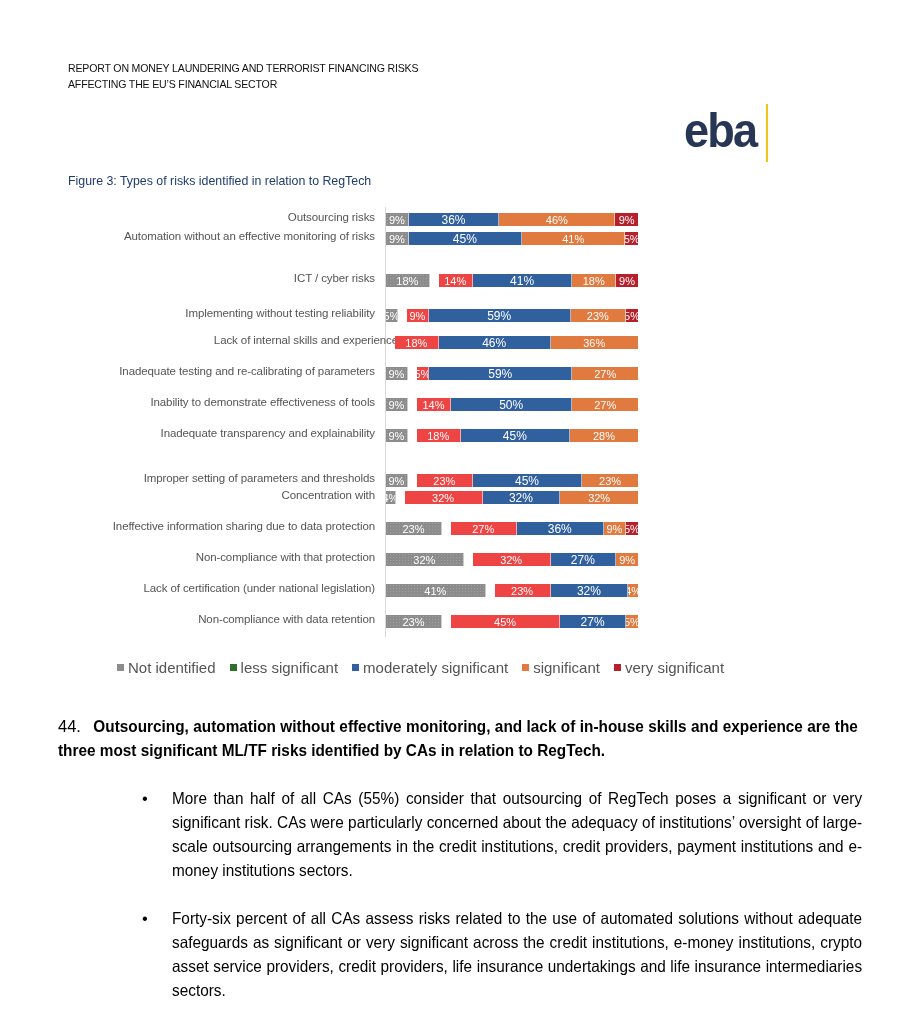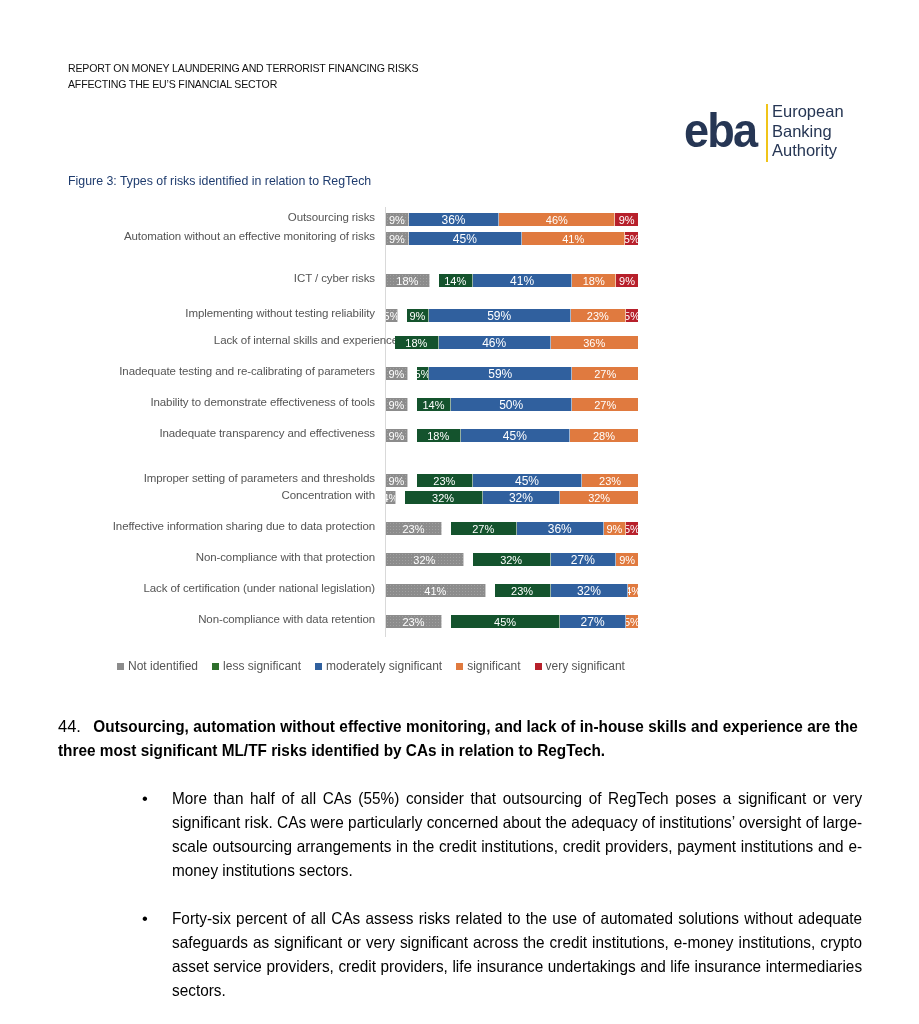--- a/index.html
+++ b/index.html
@@ -17,26 +17,26 @@
   .fig-caption { position: absolute; left: 68px; top: 173px; font-size: 13px; color: #1f3c6e; white-space: nowrap; transform: scaleX(0.95); transform-origin: left top; }
 
   .chart { position: absolute; left: 0; top: 0; }
   .axis-line { position: absolute; left: 385px; top: 207px; width: 1px; height: 430px; background: #d9d9d9; }
   .row { position: absolute; left: 0; width: 919px; height: 31px; }
   .row-label { position: absolute; right: calc(919px - 375px); top: 4px; font-size: 11.5px; color: #555; white-space: nowrap; text-align: right; letter-spacing: -0.1px; }
   .bar { position: absolute; left: 386px; top: 6px; width: 252px; height: 13px; display: flex; }
   .seg { height: 13px; display: flex; align-items: center; justify-content: center; color: #fff; font-size: 11px; overflow: hidden; white-space: nowrap; box-sizing: border-box; border-right: 1px solid rgba(255,255,255,0.55); }
   .seg:last-child { border-right: none; }
   .seg.c0 { background: #8c8c8c; background-image: radial-gradient(rgba(255,255,255,0.18) 0.6px, transparent 0.8px); background-size: 3px 3px; }
-  .seg.c1 { background: #14532d; margin-left: 9px; }
+  .seg.c1 { background: #ef4444; margin-left: 9px; }
   .seg.c2 { background: #30609e; font-size: 12px; }
   .seg.c3 { background: #e07a3f; }
   .seg.c4 { background: #b7202b; }
 
-  .legend { position: absolute; left: 117px; top: 659px; display: flex; gap: 14px; font-size: 12px; color: #555; white-space: nowrap; }
+  .legend { position: absolute; left: 117px; top: 659px; display: flex; gap: 14px; font-size: 15px; color: #555; white-space: nowrap; }
   .legend-item { display: flex; align-items: center; gap: 4px; }
   .legend-swatch { width: 7px; height: 7px; display: inline-block; }
 
   .para { position: absolute; left: 58px; top: 714px; width: 802px; font-size: 16.5px; line-height: 24px; font-family: "Liberation Sans Narrow", "Liberation Sans", sans-serif; }
   .para-num { position: absolute; left: 0; top: 0; }
   .para-text { font-weight: bold; text-align: justify; text-align-last: left; padding-left: 0; text-indent: 38px; display: block; transform: scaleX(0.93); transform-origin: left top; width: 860px; }
 
   .bullets { position: absolute; left: 140px; top: 786px; width: 720px; font-size: 16.5px; line-height: 24px; }
   .bullet { position: relative; padding-left: 32px; margin-bottom: 24px; }
   .bullet-dot { position: absolute; left: 2px; top: 0; }
@@ -46,25 +46,20 @@
 <body>
 
 <div class="header-title">
   <div>REPORT ON MONEY LAUNDERING AND TERRORIST FINANCING RISKS</div>
   <div>AFFECTING THE EU’S FINANCIAL SECTOR</div>
 </div>
 
 <div class="logo">
   <div class="logo-eba">eba</div>
   <div class="logo-bar"></div>
-  <div class="logo-text">
-    <div>European</div>
-    <div>Banking</div>
-    <div>Authority</div>
-  </div>
 </div>
 
 <div class="fig-caption">Figure 3: Types of risks identified in relation to RegTech</div>
 
 <div class="chart" id="chart">
   <div class="axis-line"></div>
 <div class="row" style="top: 207px;">
       <div class="row-label">Outsourcing risks</div>
       <div class="bar">
         <div class="seg c0" style="width: 9%;">9%</div>
@@ -122,21 +117,21 @@
     <div class="row" style="top: 392px;">
       <div class="row-label">Inability to demonstrate effectiveness of tools</div>
       <div class="bar">
         <div class="seg c0" style="width: 9%;">9%</div>
         <div class="seg c1" style="width: 14%;">14%</div>
         <div class="seg c2" style="width: 50%;">50%</div>
         <div class="seg c3" style="width: 27%;">27%</div>
       </div>
     </div>
     <div class="row" style="top: 423px;">
-      <div class="row-label">Inadequate transparency and effectiveness</div>
+      <div class="row-label">Inadequate transparency and explainability</div>
       <div class="bar">
         <div class="seg c0" style="width: 9%;">9%</div>
         <div class="seg c1" style="width: 18%;">18%</div>
         <div class="seg c2" style="width: 45%;">45%</div>
         <div class="seg c3" style="width: 28%;">28%</div>
       </div>
     </div>
     <div class="row" style="top: 468px;">
       <div class="row-label">Improper setting of parameters and thresholds</div>
       <div class="bar">

